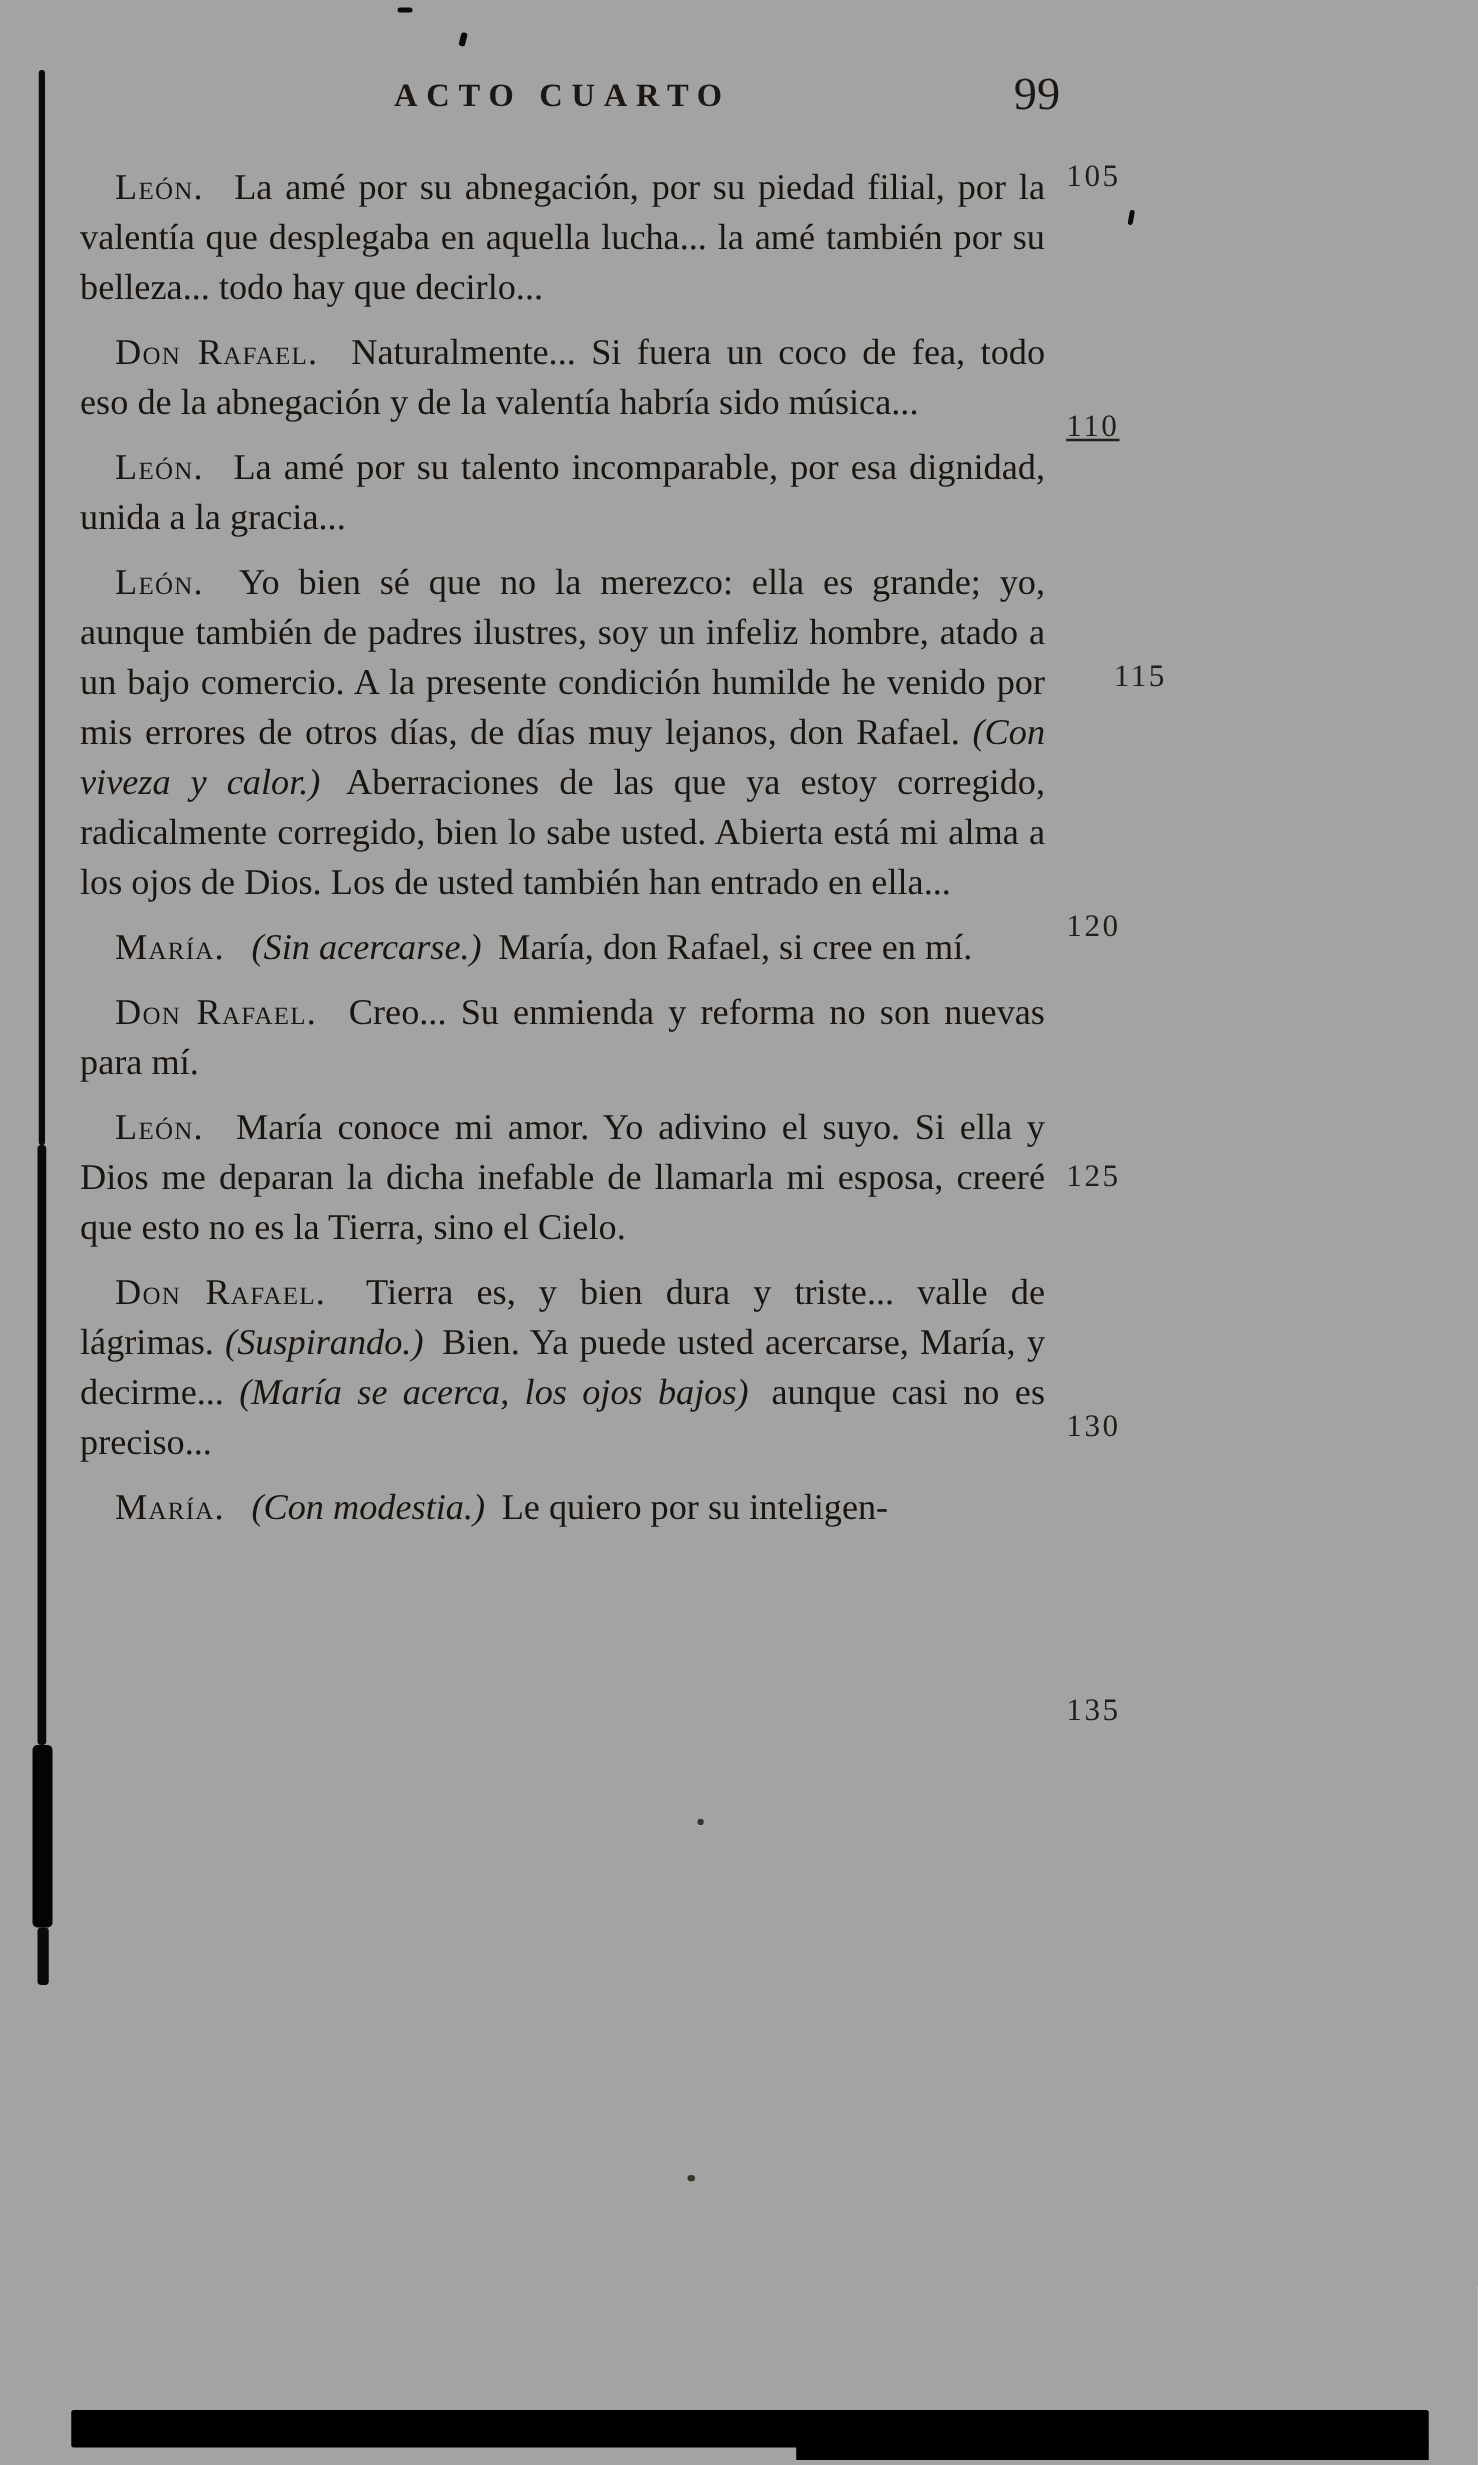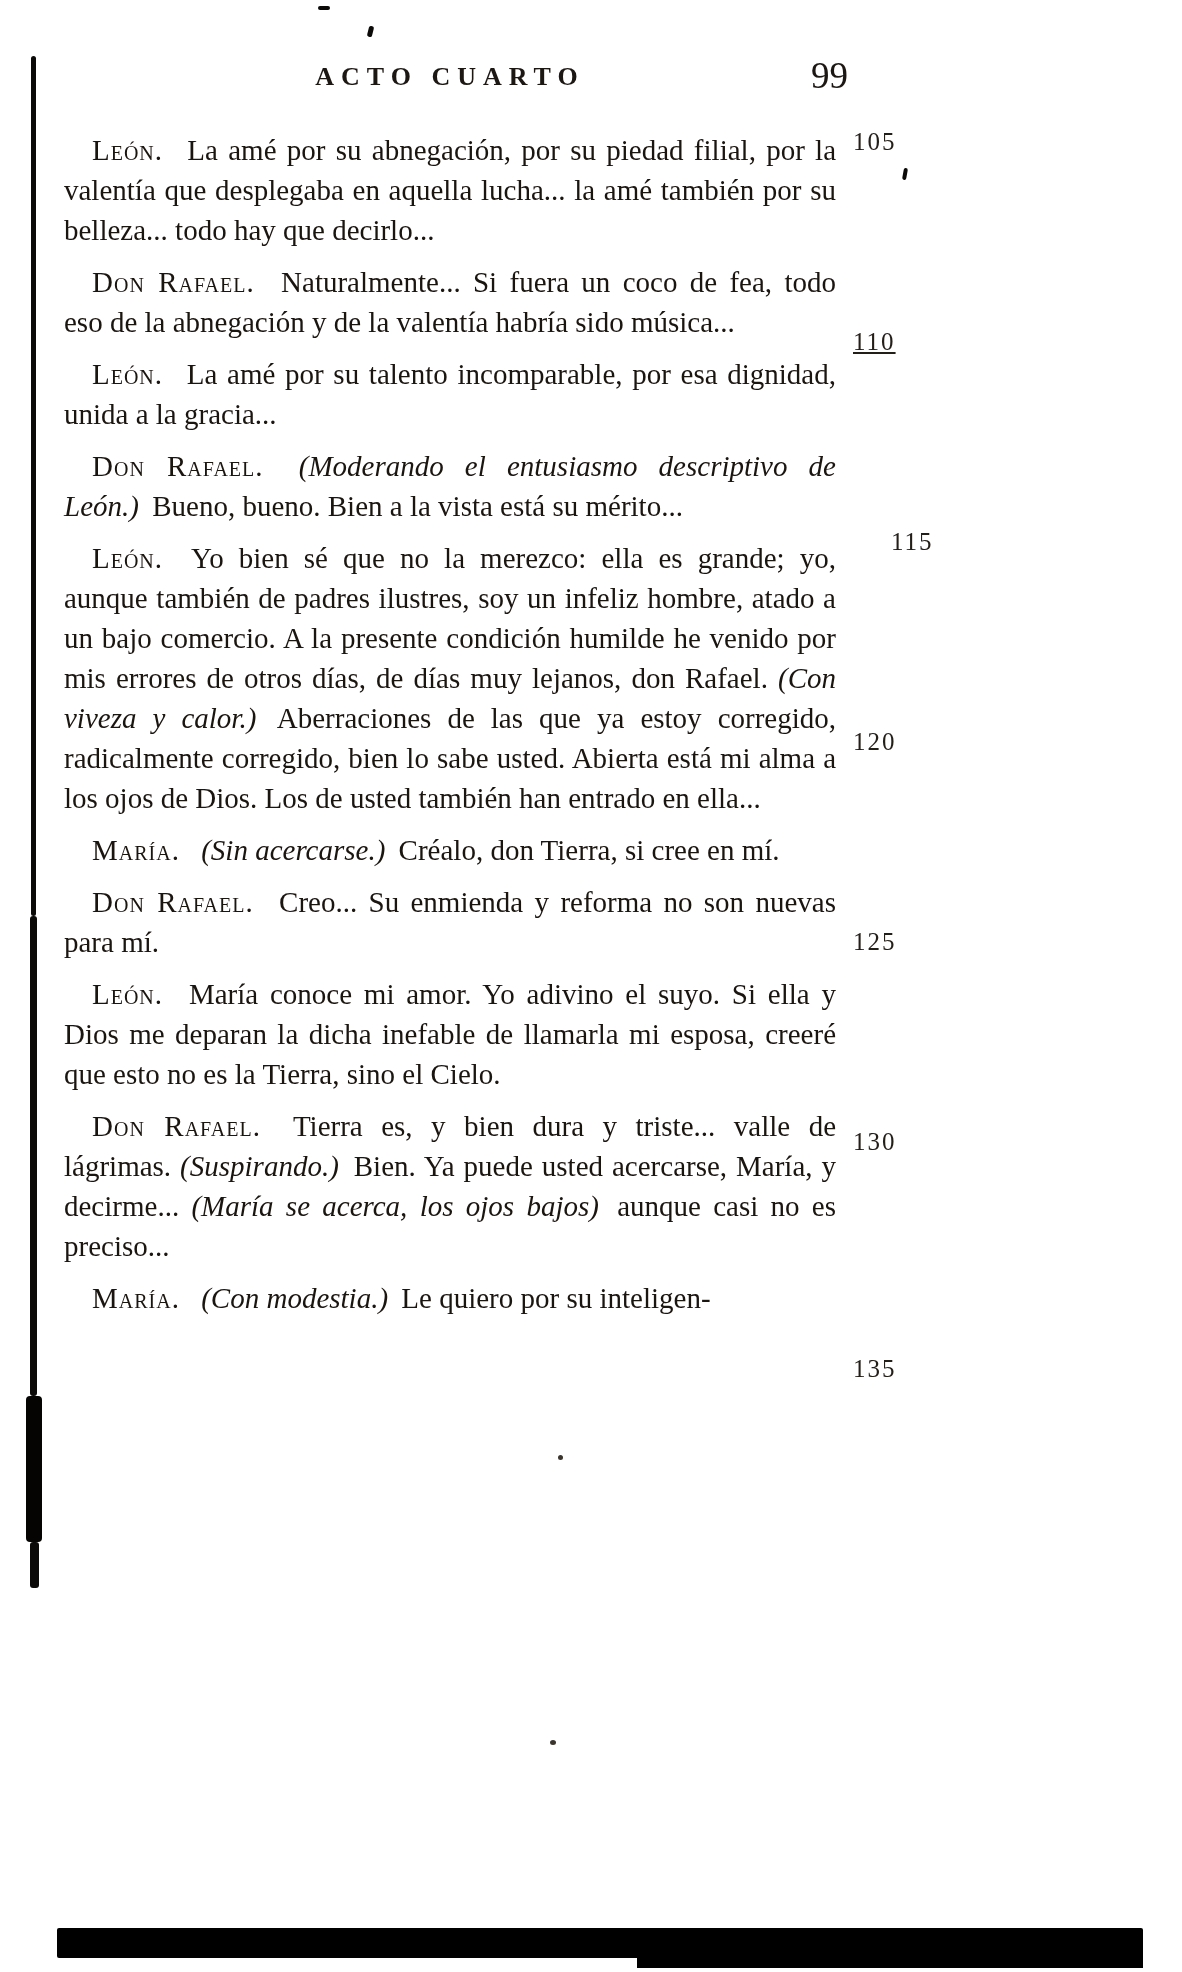--- a/index.html
+++ b/index.html
@@ -4,21 +4,21 @@
 <style>
   html, body { margin: 0; padding: 0; }
   body {
     width: 1182px; height: 1972px;
     position: relative;
     font-family: "Liberation Serif", "DejaVu Serif", serif;
     background: #e9e6df;
   }
   .page {
     position: absolute; inset: 0;
-    background: #ffffff;
+    background: #a3a3a3;
     overflow: hidden;
     color: #1b1510;
   }
 
   
   .header { position: absolute; left: 52px; top: 62px; width: 796px; height: 48px; }
   .running-title {
     display: block; text-align: center;
     font-size: 26px; font-weight: 700; letter-spacing: 7px;
     color: #1c1713;
@@ -68,23 +68,22 @@
 
   <div class="header">
     <span class="running-title">ACTO CUARTO</span>
     <span class="page-number">99</span>
   </div>
 
   <div class="text-block" id="dialogue">
       <p class="speech"><span class="speaker">León.</span> <span class="plain">La amé por su abnegación, por su piedad filial, por la valentía que desplegaba en aquella lucha... la amé también por su belleza... todo hay que decirlo...</span></p>
       <p class="speech"><span class="speaker">Don Rafael.</span> <span class="plain">Naturalmente... Si fuera un coco de fea, todo eso de la abnegación y de la valentía habría sido música...</span></p>
       <p class="speech"><span class="speaker">León.</span> <span class="plain">La amé por su talento incomparable, por esa dignidad, unida a la gracia...</span></p>
-      <p class="speech"><span class="speaker">Don Rafael.</span> <span class="stage">(Moderando el entusiasmo descriptivo de León.)</span> <span class="plain">Bueno, bueno.  Bien a la vista está su mérito...</span></p>
       <p class="speech"><span class="speaker">León.</span> <span class="plain">Yo bien sé que no la merezco: ella es grande; yo, aunque también de padres ilustres, soy un infeliz hombre, atado a un bajo comercio.  A la presente condición humilde he venido por mis errores de otros días, de días muy lejanos, don Rafael.</span> <span class="stage">(Con viveza y calor.)</span> <span class="plain">Aberraciones de las que ya estoy corregido, radicalmente corregido, bien lo sabe usted.  Abierta está mi alma a los ojos de Dios.  Los de usted también han entrado en ella...</span></p>
-      <p class="speech"><span class="speaker">María.</span> <span class="stage">(Sin acercarse.)</span> <span class="plain">Créalo, don Tierra, si cree en mí.</span></p>
+      <p class="speech"><span class="speaker">María.</span> <span class="stage">(Sin acercarse.)</span> <span class="plain">María, don Rafael, si cree en mí.</span></p>
       <p class="speech"><span class="speaker">Don Rafael.</span> <span class="plain">Creo... Su enmienda y reforma no son nuevas para mí.</span></p>
       <p class="speech"><span class="speaker">León.</span> <span class="plain">María conoce mi amor.  Yo adivino el suyo.  Si ella y Dios me deparan la dicha inefable de llamarla mi esposa, creeré que esto no es la Tierra, sino el Cielo.</span></p>
       <p class="speech"><span class="speaker">Don Rafael.</span> <span class="plain">Tierra es, y bien dura y triste... valle de lágrimas.</span> <span class="stage">(Suspirando.)</span> <span class="plain">Bien.  Ya puede usted acercarse, María, y decirme...</span> <span class="stage">(María se acerca, los ojos bajos)</span> <span class="plain">aunque casi no es preciso...</span></p>
       <p class="speech"><span class="speaker">María.</span> <span class="stage">(Con modestia.)</span> <span class="plain">Le quiero por su inteligen-</span></p>
     </div>
 
   <div id="margin-numbers">
       <div class="lineno" style="top: 128px;">105</div>
       <div class="lineno" style="top: 328px; text-decoration: underline;">110</div>
       <div class="lineno" style="top: 528px; margin-left: 38px;">115</div>

